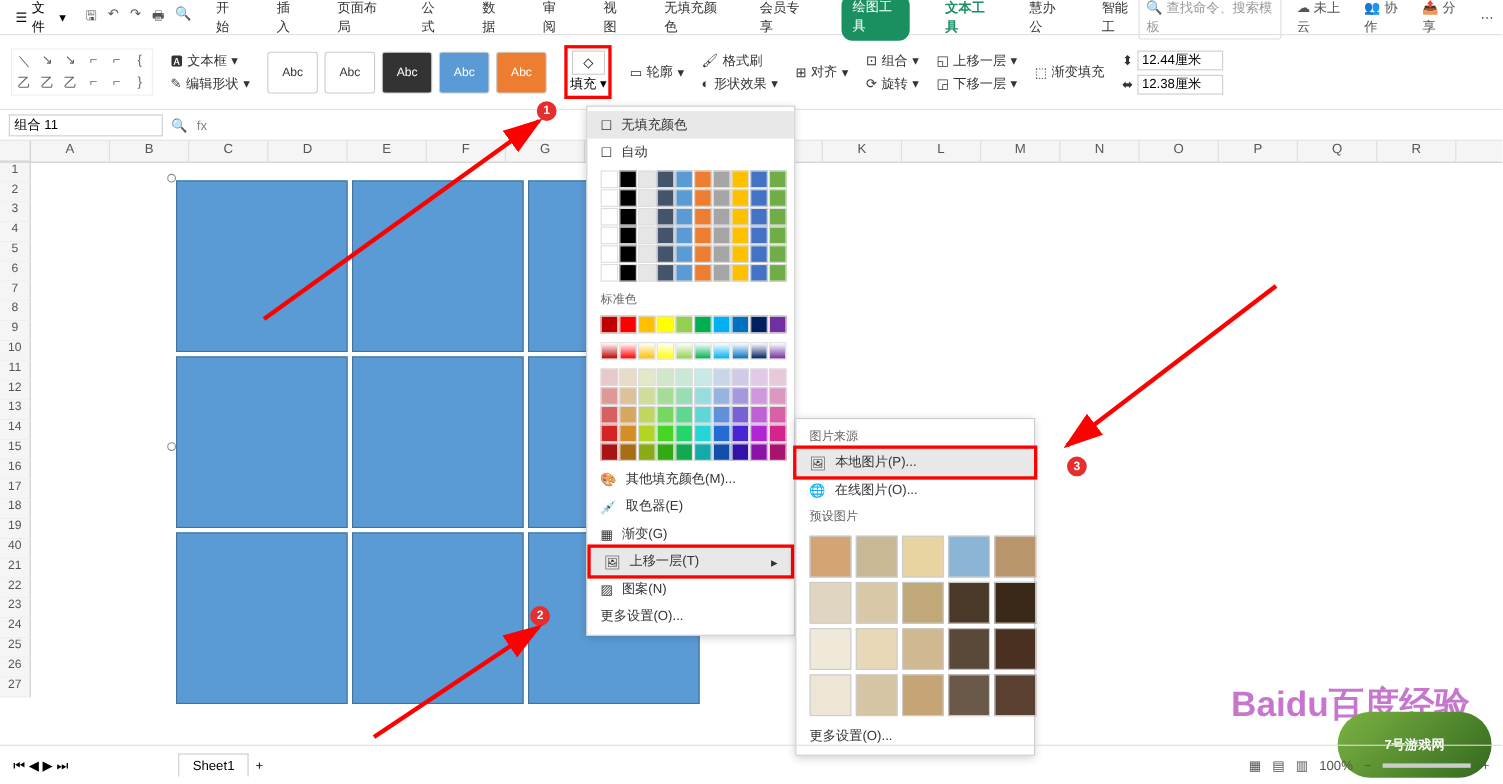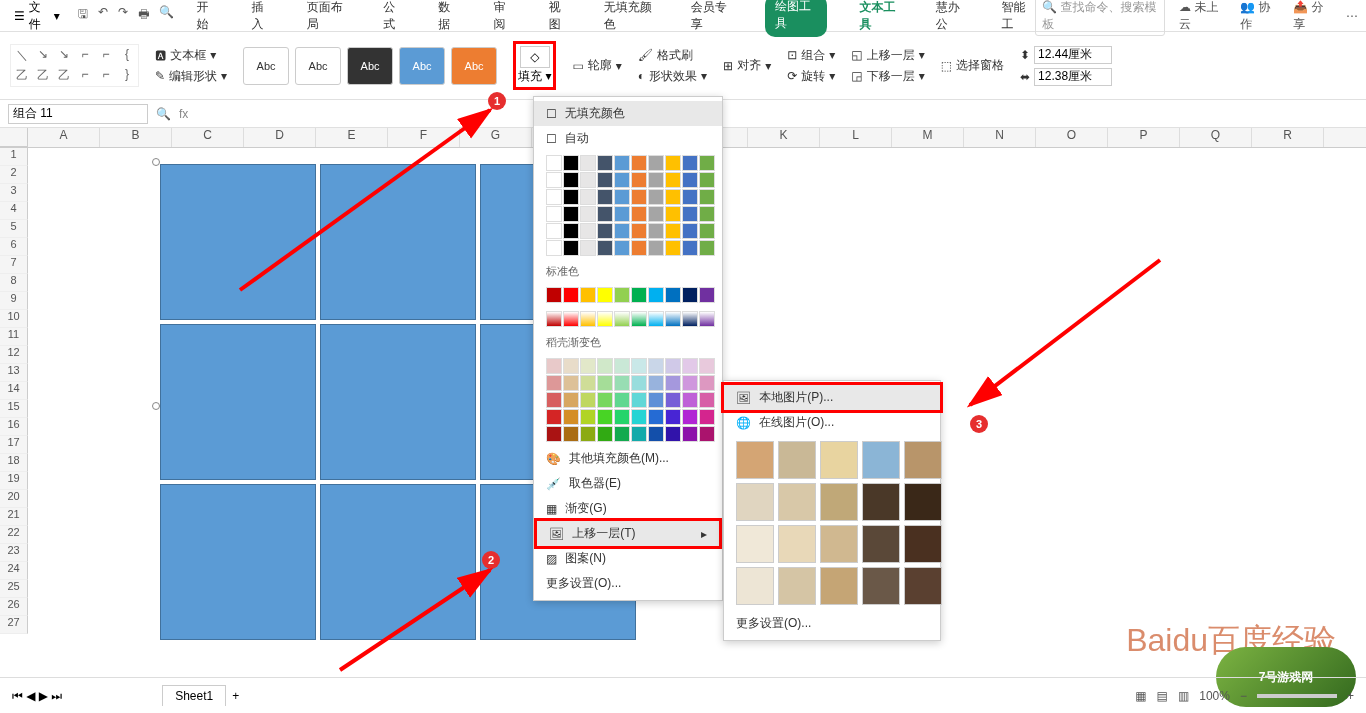--- a/index.html
+++ b/index.html
@@ -46,21 +46,21 @@
 .swatch-grid{display:grid;grid-template-columns:repeat(10,16px);gap:1px;padding:4px 12px}
 .swatch-grid div{width:16px;height:16px;border:1px solid #ddd}
 .submenu{position:absolute;left:723px;top:380px;width:218px;background:#fff;border:1px solid #ccc;box-shadow:0 2px 8px rgba(0,0,0,.2);padding:4px 0}
 .submenu .dd-item.hl2{border:3px solid red;margin:-3px}
 .texture-grid{display:grid;grid-template-columns:repeat(5,38px);gap:4px;padding:6px 12px}
 .texture-grid div{width:38px;height:38px;border:1px solid #ccc;background:#d0c0a0}
 .statusbar{position:absolute;bottom:0;left:0;right:0;height:36px;border-top:1px solid #ddd;display:flex;align-items:center;padding:0 12px}
 .sheet-tab{border:1px solid #ccc;border-bottom:none;padding:3px 12px;background:#fff;margin-left:100px}
 .zoom{margin-left:auto;display:flex;gap:10px;align-items:center;color:#555}
 .arrow-svg{position:absolute;pointer-events:none}
-.watermark{position:absolute;right:30px;bottom:50px;color:#c2410c;font-size:32px;font-weight:normal;opacity:.6}
+.watermark{position:absolute;right:30px;bottom:50px;color:#a21caf;font-size:32px;font-weight:bold;opacity:.6}
 .logo7{position:absolute;right:10px;bottom:6px;width:140px;height:60px;background:linear-gradient(135deg,#7cb342,#33691e);border-radius:30px;color:#fff;display:flex;align-items:center;justify-content:center;font-size:28px;font-weight:bold}
 </style>
 </head>
 <body>
 
 <div class="menubar">
   <div class="file-btn">☰ <span>文件</span> ▾</div>
   <div class="qat">
     <span>🖫</span>
     <span>↶</span>
@@ -134,21 +134,21 @@
   </div>
   <div class="vgroup">
     <div>⊡ <span>组合</span> ▾</div>
     <div>⟳ <span>旋转</span> ▾</div>
   </div>
   <div class="vgroup">
     <div>◱ <span>上移一层</span> ▾</div>
     <div>◲ <span>下移一层</span> ▾</div>
   </div>
   <div class="vgroup">
-    <div>⬚<br><span>选择窗格</span></div>
+    <div>⬚<br><span>渐变填充</span></div>
   </div>
   <div class="vgroup">
     <div class="dim-input">⬍ <input value="12.44厘米" style=""></div>
     <div class="dim-input">⬌ <input value="12.38厘米" style=""></div>
   </div>
 </div>
 
 <div class="namebox-row">
   <input class="namebox" value="组合 11" style="">
   <span>🔍</span>
@@ -192,21 +192,21 @@
       <div class="row-header">10</div>
       <div class="row-header">11</div>
       <div class="row-header">12</div>
       <div class="row-header">13</div>
       <div class="row-header">14</div>
       <div class="row-header">15</div>
       <div class="row-header">16</div>
       <div class="row-header">17</div>
       <div class="row-header">18</div>
       <div class="row-header">19</div>
-      <div class="row-header">20</div>
+      <div class="row-header">40</div>
       <div class="row-header">21</div>
       <div class="row-header">22</div>
       <div class="row-header">23</div>
       <div class="row-header">24</div>
       <div class="row-header">25</div>
       <div class="row-header">26</div>
       <div class="row-header">27</div>
     </div>
   <div class="blue-grid">
     <div></div>
@@ -306,21 +306,20 @@
       <div style="background: linear-gradient(rgb(255, 255, 255), rgb(255, 0, 0));"></div>
       <div style="background: linear-gradient(rgb(255, 255, 255), rgb(255, 192, 0));"></div>
       <div style="background: linear-gradient(rgb(255, 255, 255), rgb(255, 255, 0));"></div>
       <div style="background: linear-gradient(rgb(255, 255, 255), rgb(146, 208, 80));"></div>
       <div style="background: linear-gradient(rgb(255, 255, 255), rgb(0, 176, 80));"></div>
       <div style="background: linear-gradient(rgb(255, 255, 255), rgb(0, 176, 240));"></div>
       <div style="background: linear-gradient(rgb(255, 255, 255), rgb(0, 112, 192));"></div>
       <div style="background: linear-gradient(rgb(255, 255, 255), rgb(0, 32, 96));"></div>
       <div style="background: linear-gradient(rgb(255, 255, 255), rgb(112, 48, 160));"></div>
     </div>
-  <div class="dd-section">稻壳渐变色</div>
   <div class="swatch-grid" id="daoke-sw">
       <div style="background: rgb(232, 201, 201);"></div>
       <div style="background: rgb(232, 220, 201);"></div>
       <div style="background: rgb(226, 232, 201);"></div>
       <div style="background: rgb(208, 232, 201);"></div>
       <div style="background: rgb(201, 232, 214);"></div>
       <div style="background: rgb(201, 232, 232);"></div>
       <div style="background: rgb(201, 214, 232);"></div>
       <div style="background: rgb(208, 201, 232);"></div>
       <div style="background: rgb(226, 201, 232);"></div>
@@ -370,22 +369,24 @@
   <div class="dd-item">💉 <span>取色器(E)</span></div>
   <div class="dd-item">▦ <span>渐变(G)</span></div>
   <div class="dd-item hl hover">🖼 <span>上移一层(T)</span><span style="margin-left:auto">▸</span></div>
   <div class="dd-item">▨ <span>图案(N)</span></div>
   <div class="dd-item">
       <span>更多设置(O)...</span>
     </div>
 </div>
 
 <div class="submenu">
+  <div class="dd-section">图片来源</div>
   <div class="dd-item hl2 hover">🖼 <span>本地图片(P)...</span></div>
   <div class="dd-item">🌐 <span>在线图片(O)...</span></div>
+  <div class="dd-section">预设图片</div>
   <div class="texture-grid" id="tex-grid">
       <div style="background: rgb(212, 165, 116);"></div>
       <div style="background: rgb(201, 184, 150);"></div>
       <div style="background: rgb(232, 212, 160);"></div>
       <div style="background: rgb(139, 181, 214);"></div>
       <div style="background: rgb(184, 149, 106);"></div>
       <div style="background: rgb(224, 213, 192);"></div>
       <div style="background: rgb(216, 200, 168);"></div>
       <div style="background: rgb(192, 168, 120);"></div>
       <div style="background: rgb(74, 56, 40);"></div>

